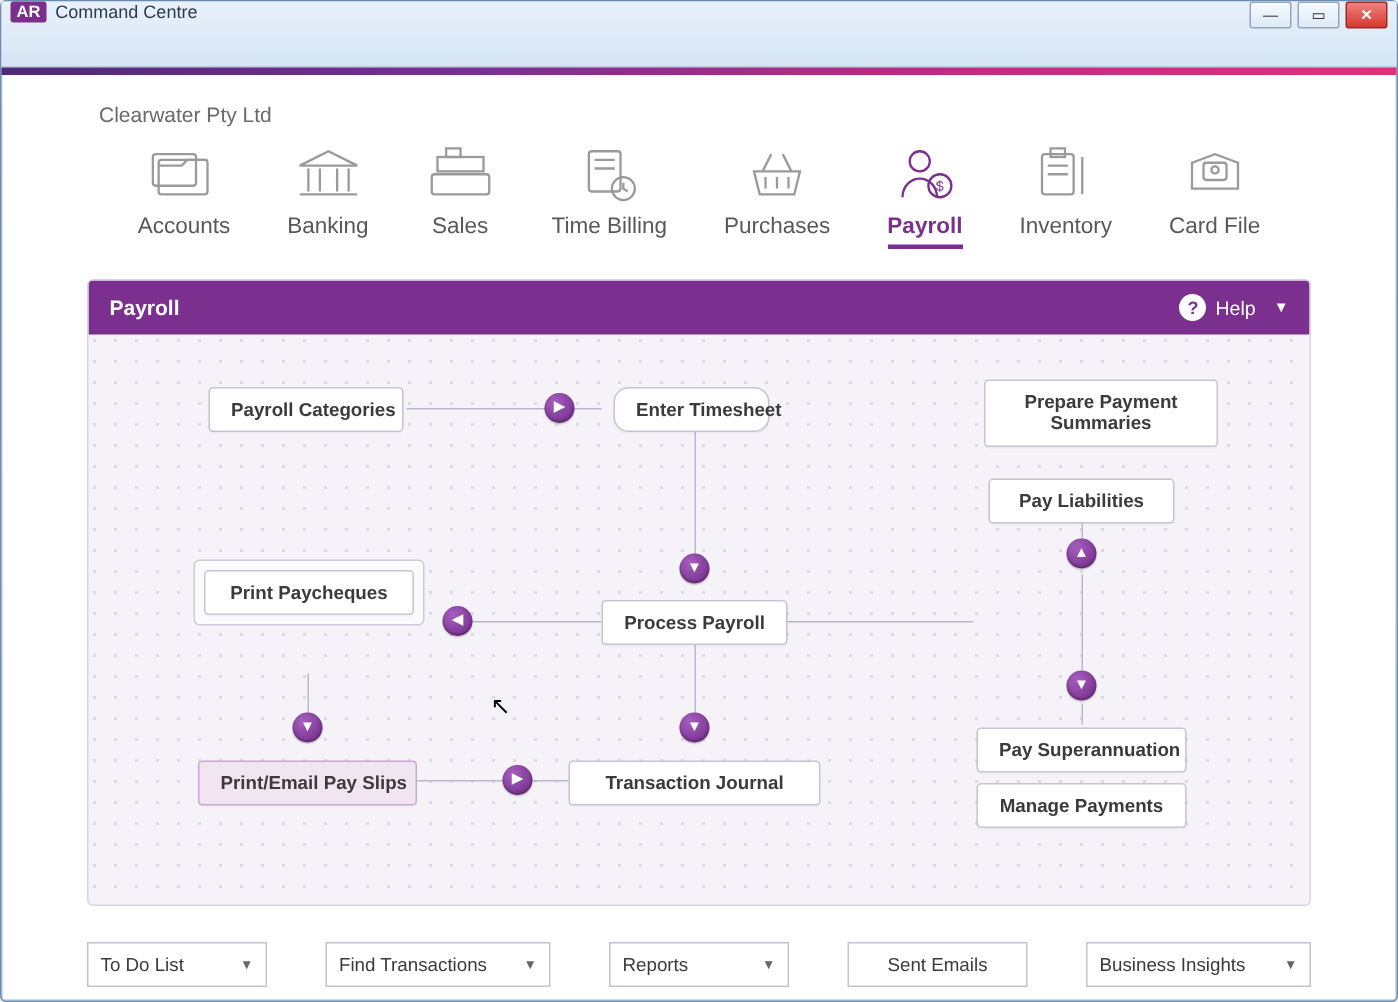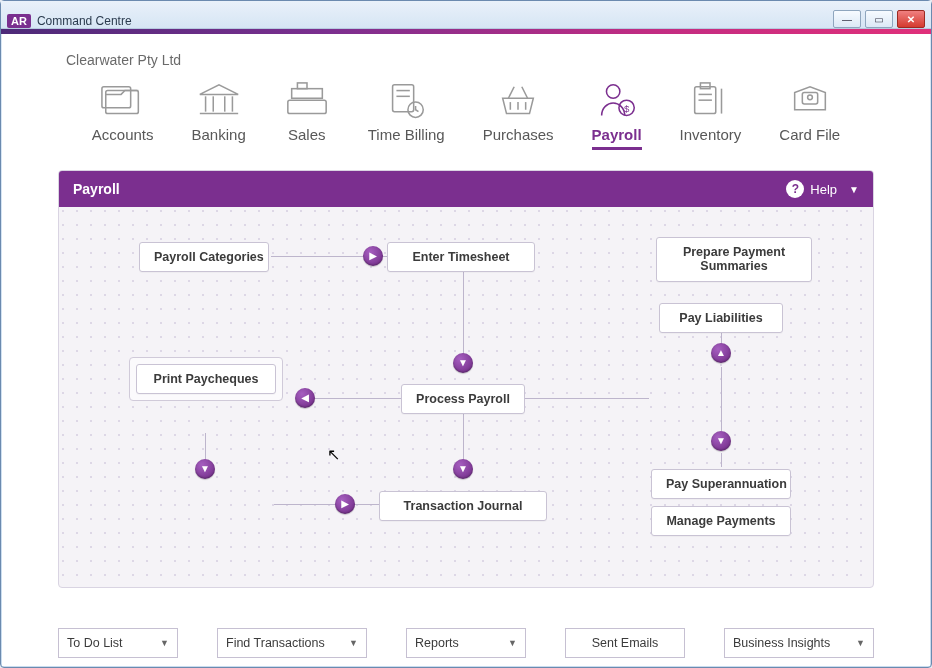--- a/index.html
+++ b/index.html
@@ -6,21 +6,21 @@
   body { margin: 0; background: #eaeef3; width: 932px; height: 668px; overflow: hidden; }
   .window {
     width: 932px; height: 668px;
     background: linear-gradient(#dbe8f5,#c9dcee);
     border: 1px solid #6b8aaf;
     border-radius: 4px;
     position: relative;
     display: flex; flex-direction: column;
   }
   .titlebar {
-    height: 28px; display: flex; align-items: flex-end; padding: 0 6px;
+    height: 44px; display: flex; align-items: flex-start; padding: 0 6px;
     background: linear-gradient(#e9f1fa,#d6e5f4);
     border-bottom: 1px solid #b7cadf;
   }
   .app-badge {
     background: #7a2f8f; color: #fff; font-weight: bold; font-size: 11px;
     padding: 1px 4px; border-radius: 2px; margin-right: 6px;
   }
   .title { font-size: 12px; color: #2b3b4e; }
   .winbtns { margin-left: auto; display: flex; gap: 4px; }
   .winbtn {
@@ -239,21 +239,21 @@
         <div class="line hline" style="left:215px; top:297px; width:105px;"></div>
         <div class="line vline" style="left:662px; top:126px; height:20px;"></div>
         <div class="line vline" style="left:662px; top:160px; height:64px;"></div>
         <div class="line vline" style="left:662px; top:246px; height:14px;"></div>
         <div class="line hline" style="left:460px; top:191px; width:130px;"></div>
 
         <div class="task" style="left:80px; top:35px; width:130px;">Payroll Categories</div>
         <div class="node" style="left:304px; top:39px;">
             <span class="arr">▶</span>
           </div>
-        <div class="task" style="left:328px; top:35px; width:148px;">Enter Timesheet</div>
+        <div class="task" style="left:350px; top:35px; width:104px;border-radius:10px;">Enter Timesheet</div>
         <div class="task two" style="left:597px; top:30px;">Prepare Payment Summaries</div>
 
         <div class="task" style="left:600px; top:96px; width:124px;">Pay Liabilities</div>
         <div class="node" style="left:652px; top:136px;">
             <span class="arr">▲</span>
           </div>
 
         <div class="node" style="left:394px; top:146px;">
             <span class="arr">▼</span>
           </div>
@@ -270,20 +270,21 @@
             <span class="arr">▼</span>
           </div>
 
         <div class="node" style="left:136px; top:252px;">
             <span class="arr">▼</span>
           </div>
         <div class="node" style="left:394px; top:252px;">
             <span class="arr">▼</span>
           </div>
 
+        <div class="task selected" style="left:73px; top:284px; width:146px;">Print/Email Pay Slips</div>
         <div class="node" style="left:276px; top:287px;">
             <span class="arr">▶</span>
           </div>
         <div class="task" style="left:320px; top:284px; width:168px;">Transaction Journal</div>
 
         <div class="task" style="left:592px; top:262px; width:140px;">Pay Superannuation</div>
         <div class="task" style="left:592px; top:299px; width:140px;">Manage Payments</div>
 
         <div class="cursor">↖</div>
       </div>

